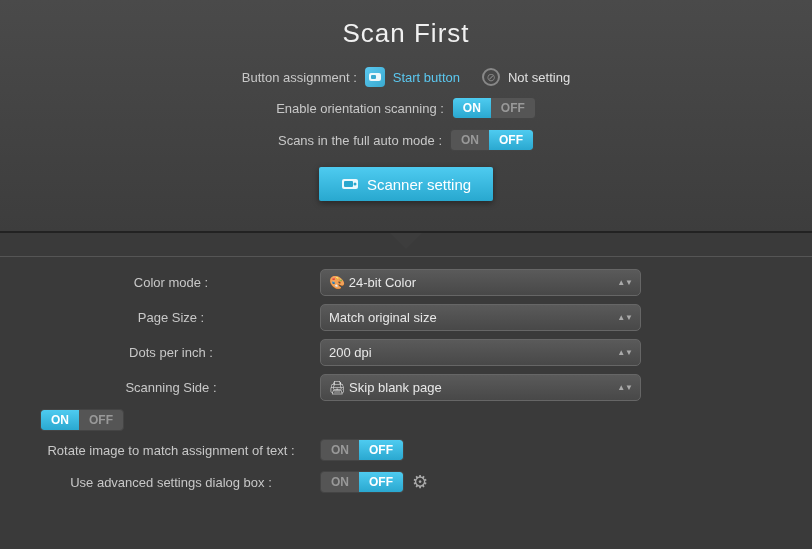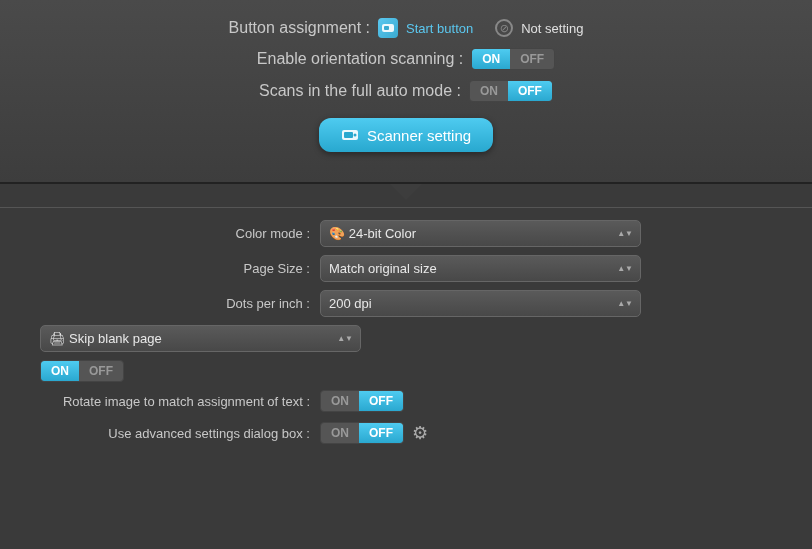--- a/index.html
+++ b/index.html
@@ -31,21 +31,21 @@
     .row {
       display: flex;
       align-items: center;
       justify-content: center;
       margin-bottom: 10px;
     }
 
     .row-label {
       text-align: left;
       color: #c8c8c8;
-      font-size: 16px;
+      font-size: 13px;
       flex-shrink: 0;
     }
 
     .row-controls {
       display: flex;
       align-items: center;
       gap: 8px;
       margin-left: 8px;
     }
 
@@ -128,21 +128,21 @@
       color: #999;
     }
 
     
     .scanner-setting-btn {
       display: flex;
       align-items: center;
       gap: 8px;
       background: linear-gradient(180deg, #4ecbf0 0%, #28a8cf 100%);
       border: none;
-      border-radius: 12px;
+      border-radius: 2px;
       padding: 8px 22px;
       color: #fff;
       font-size: 15px;
       font-weight: 500;
       cursor: pointer;
       margin-top: 6px;
       box-shadow: 0 2px 6px rgba(0,0,0,0.4);
     }
 
     .scanner-setting-btn svg {
@@ -177,25 +177,25 @@
       padding: 12px 40px 12px;
     }
 
     .settings-row {
       display: flex;
       align-items: center;
       margin-bottom: 8px;
     }
 
     .settings-label {
-      text-align: right;
+      text-align: center;
       min-width: 280px;
       font-size: 13px;
       color: #c8c8c8;
-      padding-right: 10px;
+      padding-right: 18px;
       flex-shrink: 0;
     }
 
     .settings-control {
       flex: 1;
       display: flex;
       align-items: center;
       gap: 6px;
     }
 
@@ -238,20 +238,21 @@
       font-size: 18px;
       padding: 2px;
       display: flex;
       align-items: center;
     }
   </style>
 </head>
 <body>
 
 <div class="top-section">
+  <h1 class="page-title">Scan First</h1>
 
   <div class="row">
     <span class="row-label">Button assignment :</span>
     <div class="row-controls">
       <div class="assign-option selected">
         <span class="btn-assign-icon">
           <svg viewBox="0 0 14 14" fill="none" xmlns="http://www.w3.org/2000/svg">
             <rect x="1" y="3" width="12" height="8" rx="2" fill="white" opacity="0.9"></rect>
             <rect x="3" y="5" width="5" height="4" rx="1" fill="#3aaad0"></rect>
           </svg>
@@ -340,20 +341,21 @@
           <option selected="">200 dpi</option>
           <option>300 dpi</option>
           <option>400 dpi</option>
           <option>600 dpi</option>
         </select>
       </div>
     </div>
   </div>
 
   <div class="settings-row">
+    <span class="settings-label">Scanning Side :</span>
     <div class="settings-control">
       <div class="select-wrapper">
         <select>
           <option>Simplex</option>
           <option>Duplex</option>
           <option selected="">🖨 Skip blank page</option>
         </select>
       </div>
     </div>
   </div>

